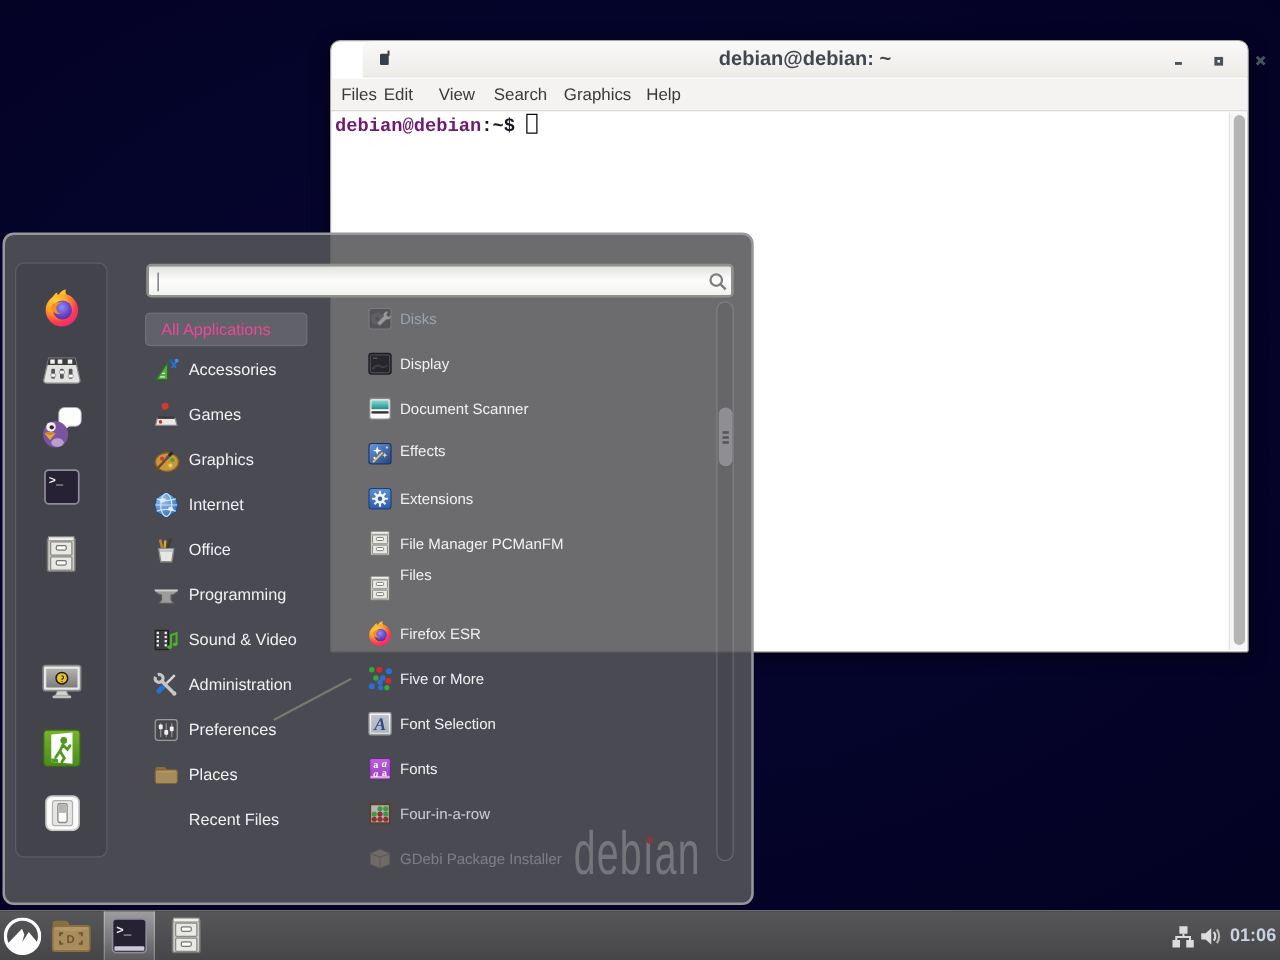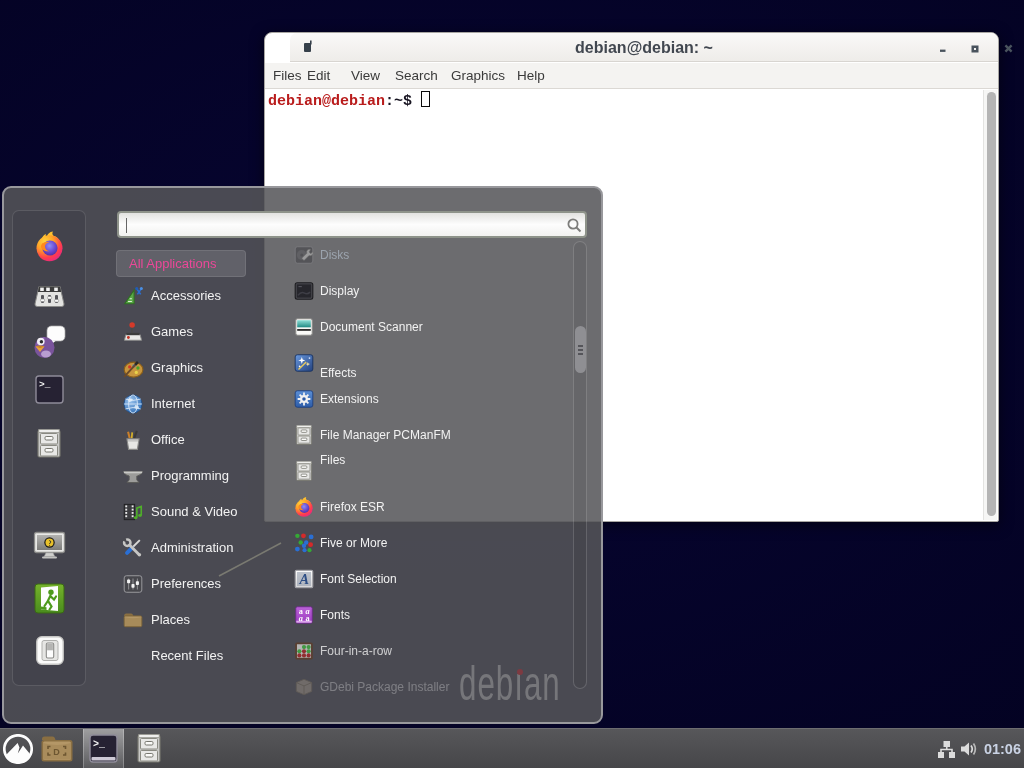--- a/index.html
+++ b/index.html
@@ -15,21 +15,21 @@
           background:linear-gradient(#faf9f8,#eeece9); border-bottom:1px solid #d8d5d1;
           border-radius:7px 7px 0 0;margin-left:25px; }
   #ttitle { position:absolute; left:0; right:0; top:0; height:29px; line-height:30px;
             text-align:center; font-weight:bold; font-size:16px; color:#414750; }
   #mbar { position:absolute; left:0; top:30px; right:0; height:26px; background:#f4f3f1;
           border-bottom:1px solid #dbd8d4; font-size:13.5px; color:#3a3a3a; }
   #mbar span { position:absolute; top:0; line-height:26px; }
   #tcontent { position:absolute; left:1px; top:57px; width:719px; bottom:1px; background:#fff;
               font-family:"Liberation Mono", monospace; font-size:15px; font-weight:bold; }
   #prompt { position:absolute; left:2px; top:3px; white-space:pre; }
-  #prompt .g { color:#b91c1c; }
+  #prompt .g { color:#701a75; }
   #prompt .d { color:#171421; font-weight:bold; }
   #cursor { position:absolute; left:155px; top:1px; width:9px; height:16px; border:1.5px solid #0a0a0a; background:#fff; }
   #tscroll { position:absolute; right:1px; top:57px; width:14px; bottom:1px; background:#f6f6f5; border-left:1px solid #e3e3e1; }
   #tthumb { position:absolute; left:2.5px; top:2px; width:9px; height:424px; background:#b4b4b4; border-radius:5px; }
 
   
   #menu { position:absolute; left:2px; top:186px; width:601px; height:538px;
           background:rgba(85,85,89,0.865); border:2px solid #98989c; border-radius:9px; }
   #favcol { position:absolute; left:8px; top:22px; width:74px; height:476px;
             background:rgba(18,18,24,0.11); border:1px solid rgba(255,255,255,0.13); border-radius:7px; }
@@ -448,21 +448,21 @@
     <path d="M3 6 L10 9 L17 6 M10 9 L10 17" stroke="#8a7a5a" stroke-width="0.8" fill="none"></path>
   </svg>
 
   <svg class="abs" style="left:213px;top:353px" width="66" height="37" viewBox="0 0 66 37">
     <path d="M2 35 L64 2" stroke="#8a8a7c" stroke-width="1.6" opacity="0.75"></path>
   </svg>
 
   <div class="app" style="top:57px;opacity:0.62;color:#b9c6d4">Disks</div>
   <div class="app" style="top:93px">Display</div>
   <div class="app" style="top:129px">Document Scanner</div>
-  <div class="app" style="top:175px">Effects</div>
+  <div class="app" style="top:163px">Effects</div>
   <div class="app" style="top:201px">Extensions</div>
   <div class="app" style="top:237px">File Manager PCManFM</div>
   <div class="app" style="top:262px">Files</div>
   <div class="app" style="top:309px">Firefox ESR</div>
   <div class="app" style="top:345px">Five or More</div>
   <div class="app" style="top:381px">Font Selection</div>
   <div class="app" style="top:417px">Fonts</div>
   <div class="app" style="top:453px;opacity:0.78">Four-in-a-row</div>
   <div class="app" style="top:489px;opacity:0.3">GDebi Package Installer</div>
 

